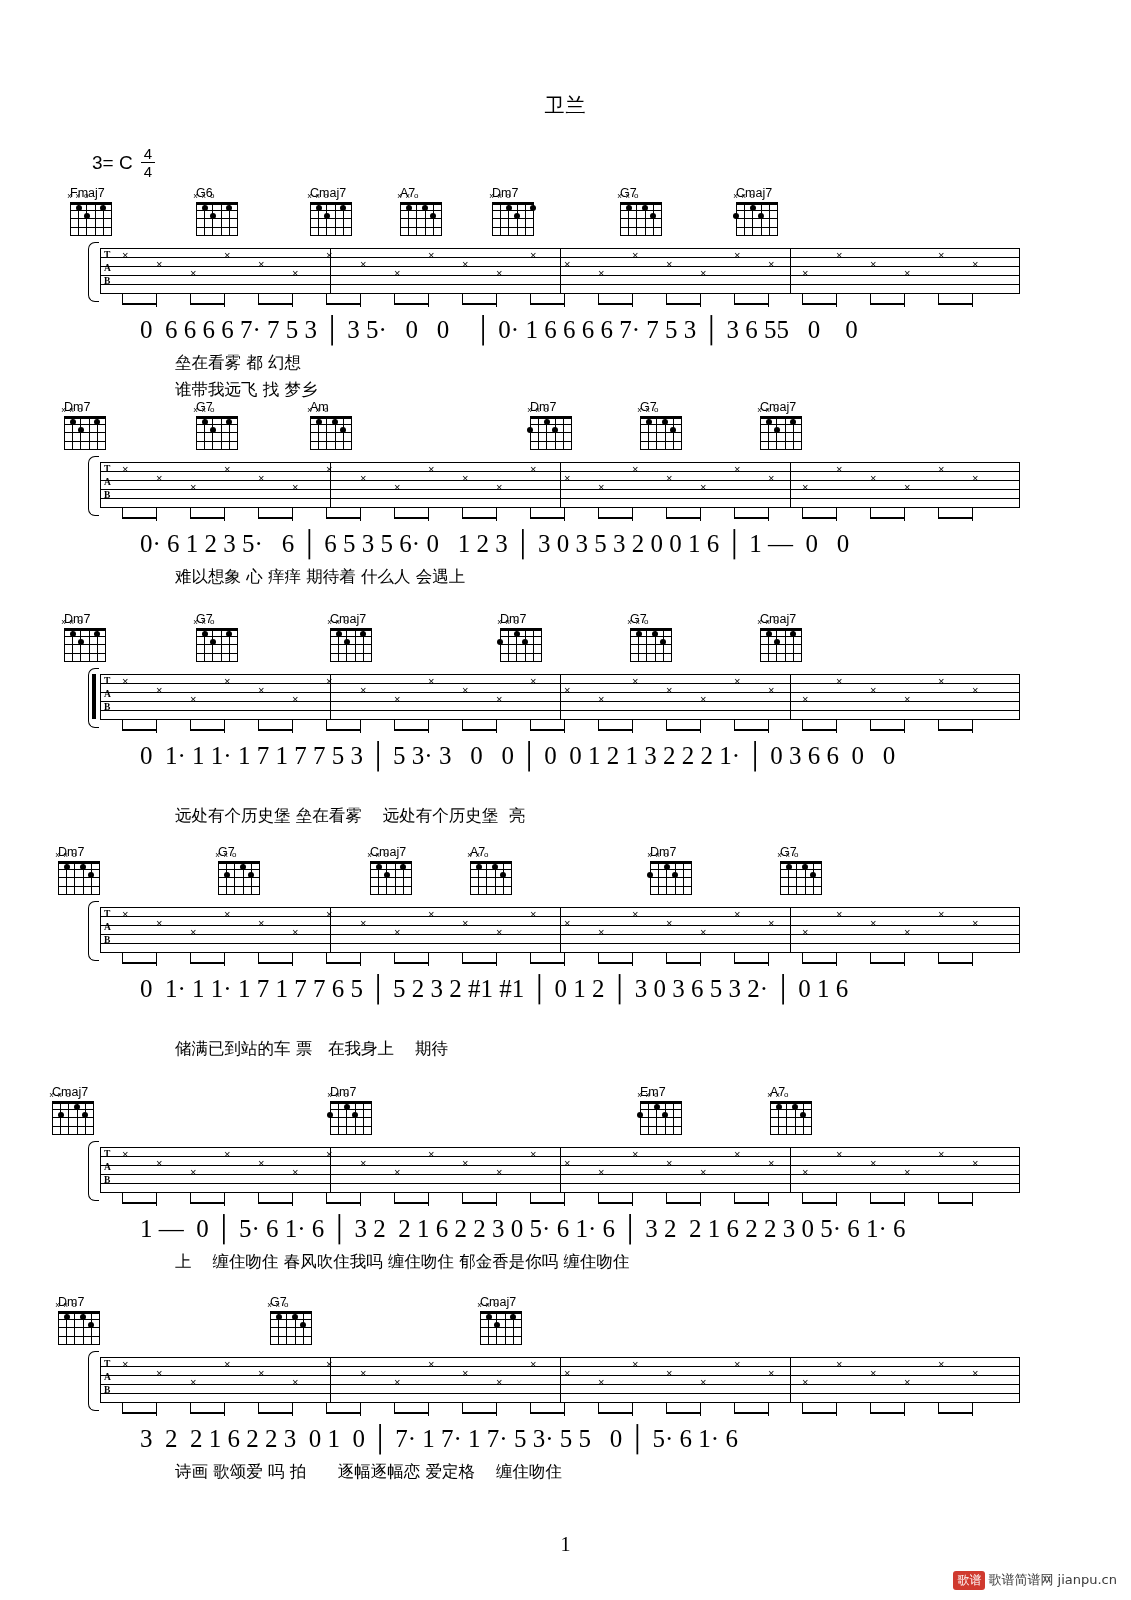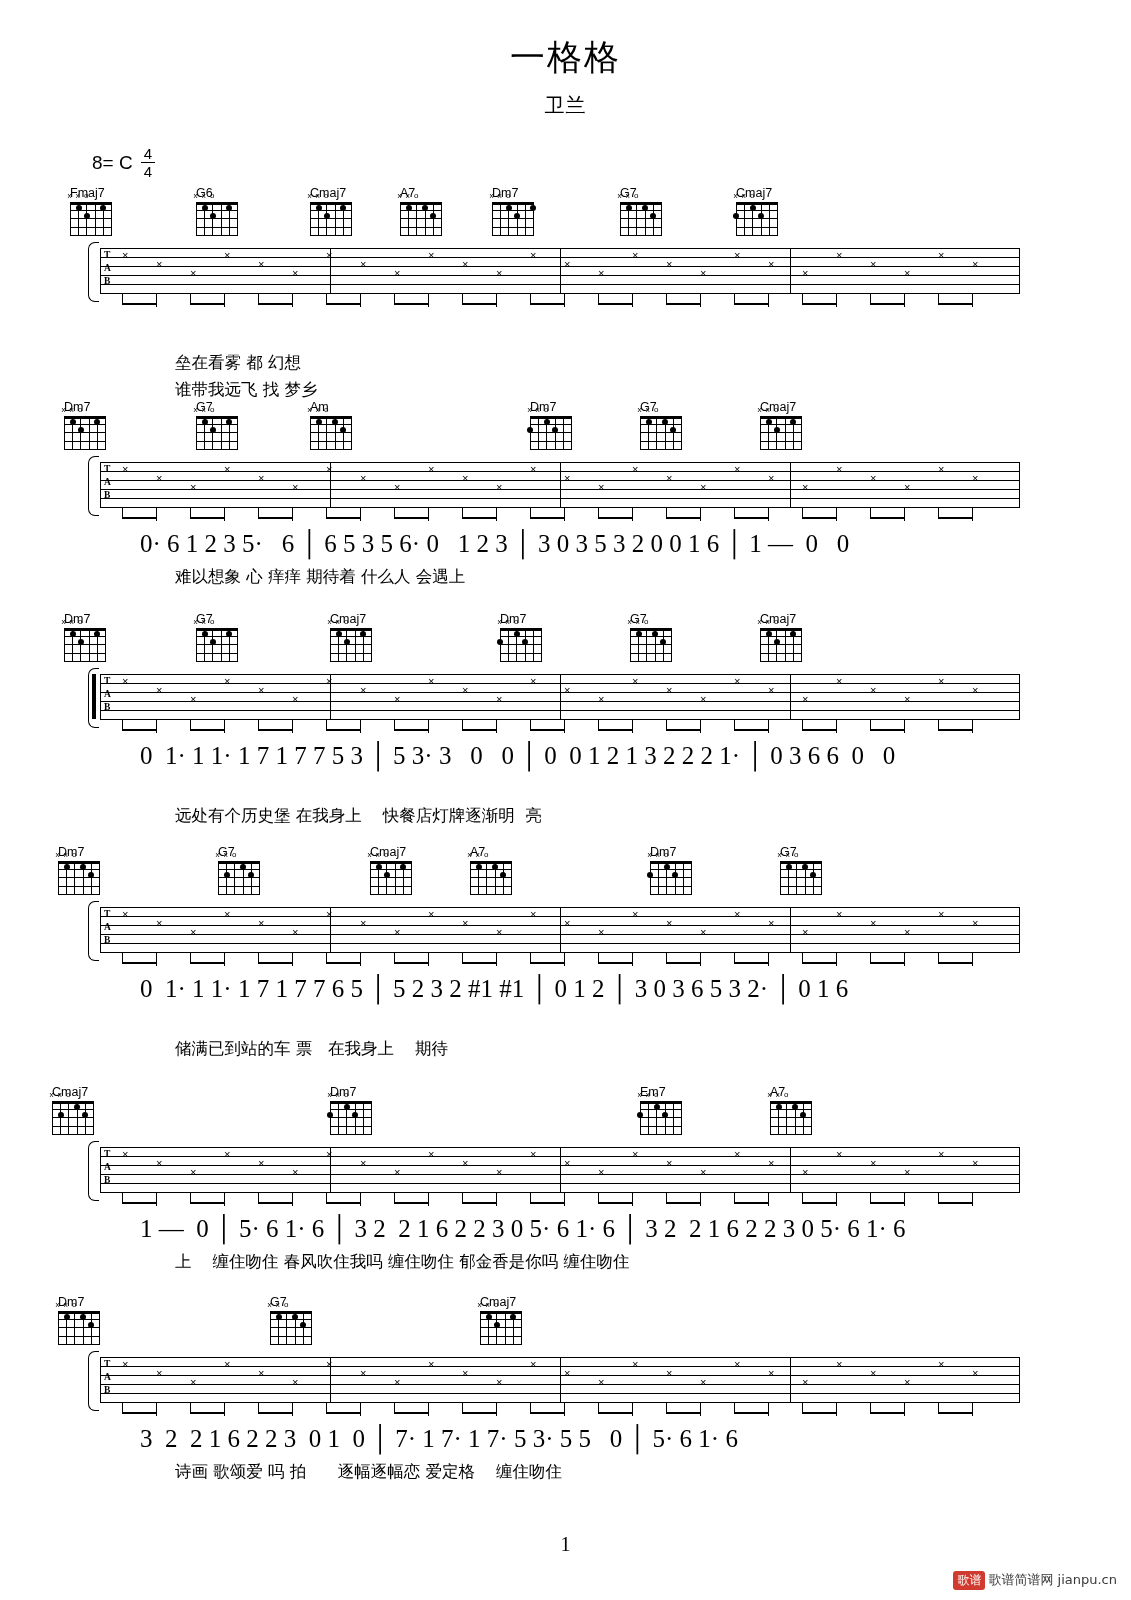--- a/index.html
+++ b/index.html
@@ -79,25 +79,24 @@
   .site .logo{
     display:inline-block;background:#d03a2f;color:#fff;border-radius:3px;
     padding:1px 4px;margin-right:3px;font-size:12px;
   }
 </style>
 </head>
 <body>
 
 <div class="page">
 
-  <div class="title">一格格</div>
   <div class="artist">卫兰</div>
 
   <div class="keysig">
-    <span>8= C</span>
+    <span>3= C</span>
     <span class="frac">
       <span class="num">4</span>
       <span class="den">4</span>
     </span>
   </div>
 
   <div id="systems-root">
       <div class="system" style="top: 186px; height: 200px;">
         <div class="chord" style="left: 70px; top: 0px;">
           <div class="cname">Fmaj7</div>
@@ -328,20 +327,21 @@
           <div class="beam" style="left: 770px; top: 55px; width: 34px;"></div>
           <div class="xm" style="left: 804px; top: 20px;">×</div>
           <div class="stem" style="left: 804px; top: 45px; height: 14px;"></div>
           <div class="xm" style="left: 838px; top: 2px;">×</div>
           <div class="stem" style="left: 838px; top: 45px; height: 10px;"></div>
           <div class="beam" style="left: 838px; top: 55px; width: 34px;"></div>
           <div class="xm" style="left: 872px; top: 11px;">×</div>
           <div class="stem" style="left: 872px; top: 45px; height: 14px;"></div>
         </div>
         <div class="brace" style="left: 88px; top: 56px; height: 58px;"></div>
+        <div class="jp" style="left: 140px; top: 130px;">0  6 6 6 6 7· 7 5 3 │ 3 5·   0   0    │ 0· 1 6 6 6 6 7· 7 5 3 │ 3 6 55   0    0</div>
         <div class="lyr" style="left: 175px; top: 166px;">垒在看雾 都 幻想</div>
         <div class="lyr" style="left: 175px; top: 193px;">谁带我远飞 找 梦乡</div>
       </div>
       <div class="system" style="top: 400px; height: 200px;">
         <div class="chord" style="left: 64px; top: 0px;">
           <div class="cname">Dm7</div>
           <div class="grid">
             <div class="nut"></div>
             <div class="vline" style="left: 0px;"></div>
             <div class="vline" style="left: 8.2px;"></div>
@@ -765,21 +765,21 @@
           <div class="xm" style="left: 804px; top: 20px;">×</div>
           <div class="stem" style="left: 804px; top: 45px; height: 14px;"></div>
           <div class="xm" style="left: 838px; top: 2px;">×</div>
           <div class="stem" style="left: 838px; top: 45px; height: 10px;"></div>
           <div class="beam" style="left: 838px; top: 55px; width: 34px;"></div>
           <div class="xm" style="left: 872px; top: 11px;">×</div>
           <div class="stem" style="left: 872px; top: 45px; height: 14px;"></div>
         </div>
         <div class="brace" style="left: 88px; top: 56px; height: 58px;"></div>
         <div class="jp" style="left: 140px; top: 130px;">0  1· 1 1· 1 7 1 7 7 5 3 │ 5 3· 3   0   0 │ 0  0 1 2 1 3 2 2 2 1· │ 0 3 6 6  0   0</div>
-        <div class="lyr" style="left: 175px; top: 193px;">远处有个历史堡 在我身上    快餐店灯牌逐渐明  亮</div>
+        <div class="lyr" style="left: 175px; top: 193px;">远处有个历史堡 垒在看雾    远处有个历史堡  亮</div>
         <div class="bar" style="left: 92px; top: 62px; height: 45px; width: 4px;"></div>
       </div>
       <div class="system" style="top: 845px; height: 200px;">
         <div class="chord" style="left: 58px; top: 0px;">
           <div class="cname">Dm7</div>
           <div class="grid">
             <div class="nut"></div>
             <div class="vline" style="left: 0px;"></div>
             <div class="vline" style="left: 8.2px;"></div>
             <div class="vline" style="left: 16.4px;"></div>

